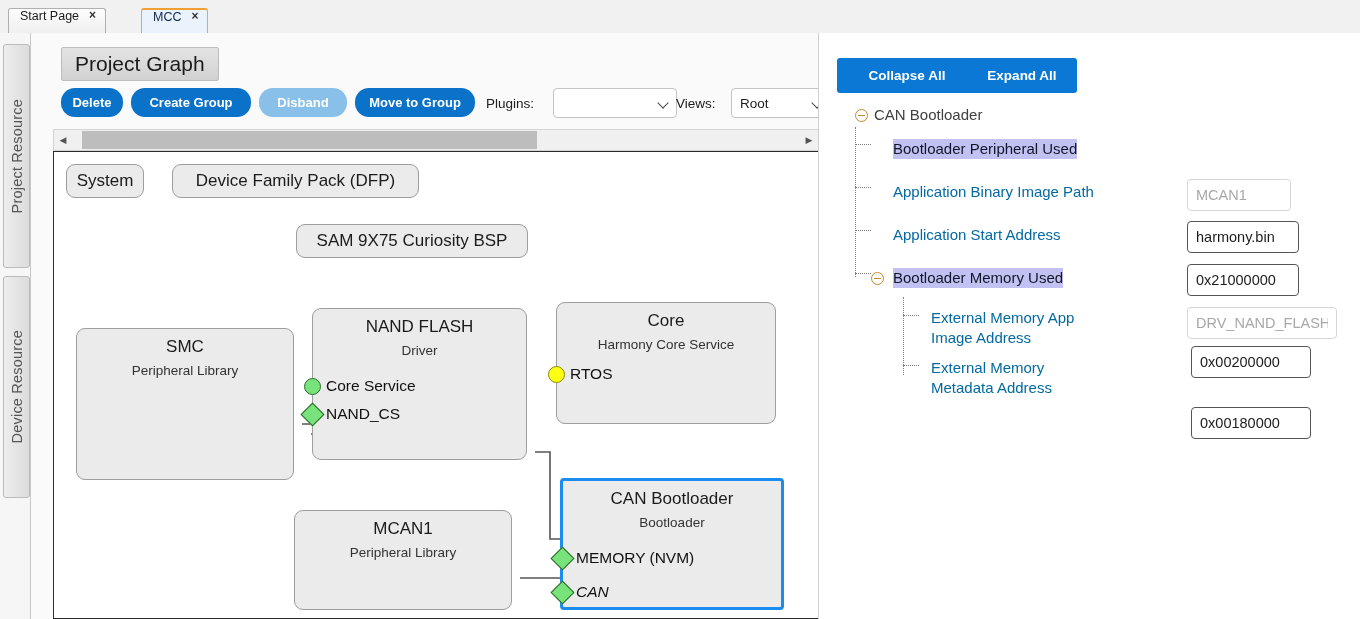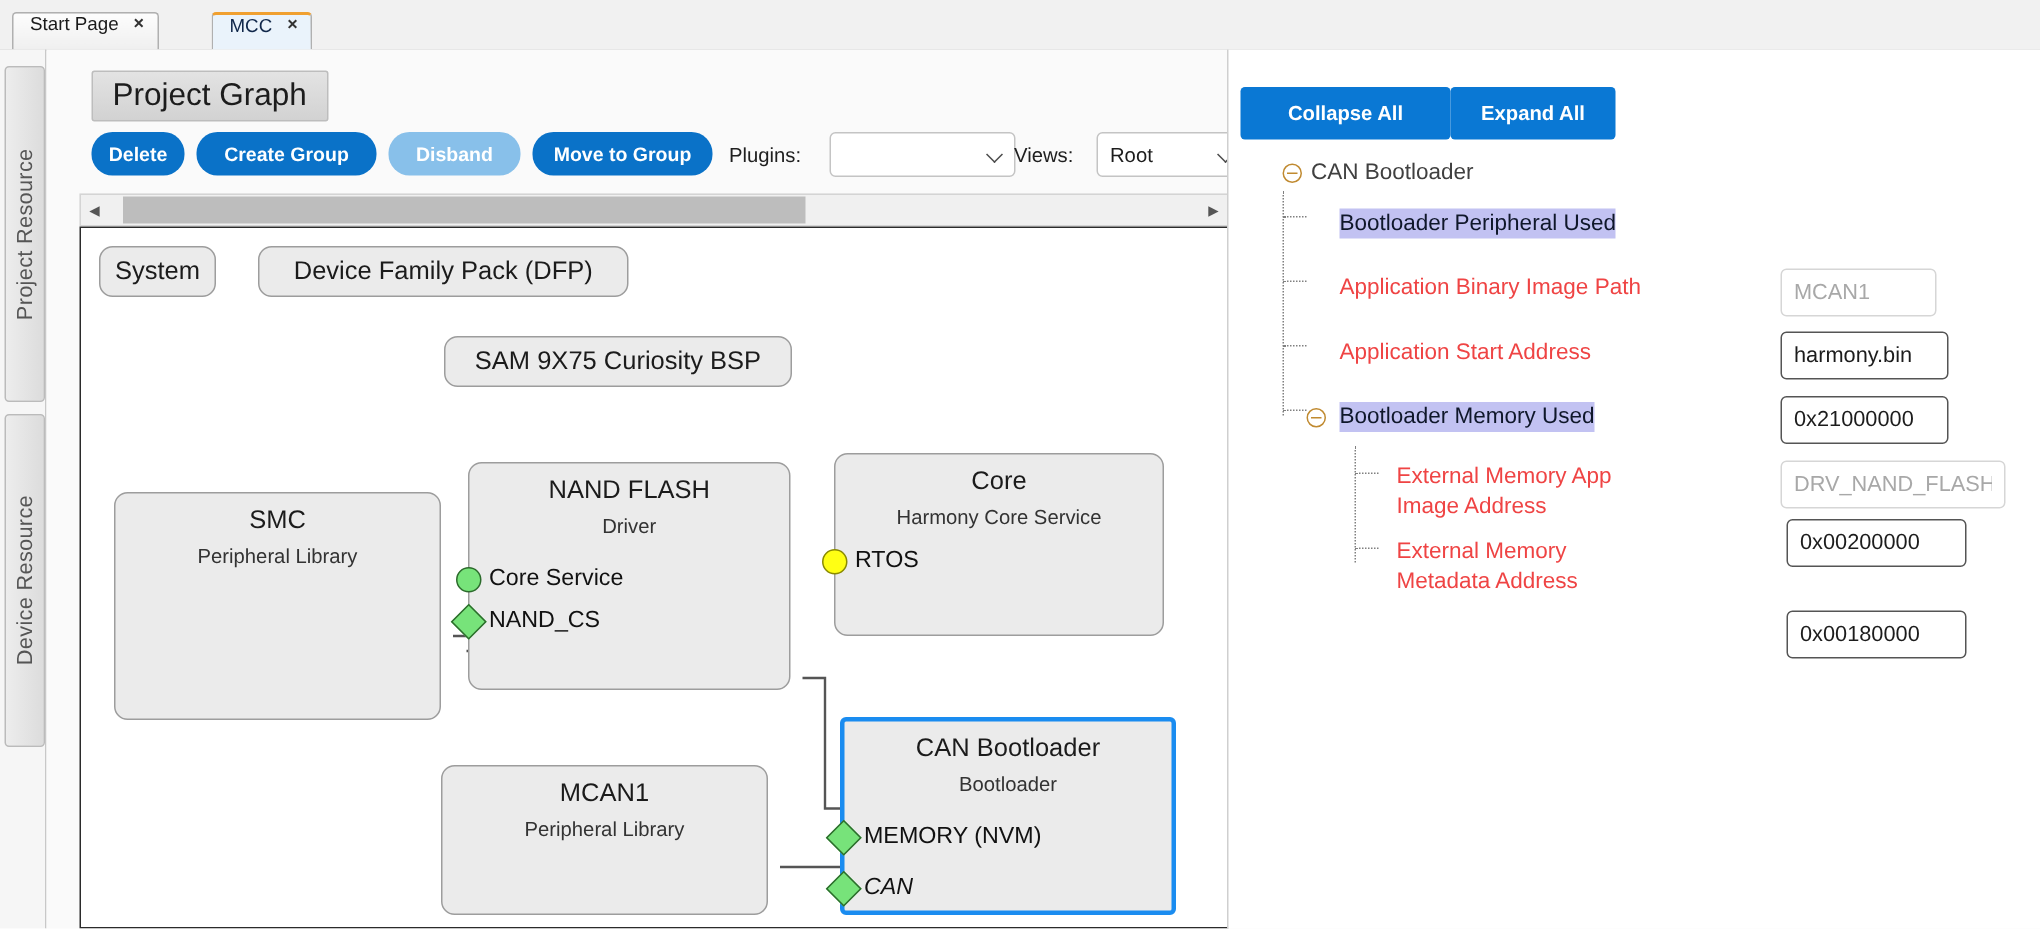--- a/index.html
+++ b/index.html
@@ -108,29 +108,29 @@
   .cir.green{background:#77e37a;}
   .cir.yellow{background:#ffff14;border-color:#8a8a00;}
 
   
   .right{position:absolute;left:818px;top:33px;width:542px;height:586px;background:#fff;
          border-left:1px solid #cfcfcf;}
   .rbtn{position:absolute;top:25px;height:35px;box-sizing:border-box;
         background:#0a78d4;color:#fff;border:none;border-radius:3px;
         font-family:"Liberation Sans",sans-serif;font-weight:bold;font-size:13.5px;
         display:flex;align-items:center;justify-content:center;cursor:pointer;}
-  #btn-collapse-all{left:8px;width:140px;text-align:right;}
+  #btn-collapse-all{left:18px;width:140px;text-align:right;}
   #btn-expand-all{left:148px;width:110px;}
 
   .tree{position:absolute;left:0;top:70px;width:542px;height:516px;}
   .trow{position:absolute;left:0;width:542px;}
   .twist{position:absolute;width:13px;height:13px;border:1.3px solid #c08a30;border-radius:50%;
          box-sizing:border-box;display:flex;align-items:center;justify-content:center;cursor:pointer;}
   .twist:after{content:"";width:7px;height:0;border-top:1.3px solid #c08a30;}
-  .tlabeltxt{position:absolute;font-size:15px;color:#ef4444;line-height:20px;}
+  .tlabeltxt{position:absolute;font-size:15px;color:#0369a1;line-height:20px;}
   .tlabeltxt.hl{background:#c2c2f2;color:#0f172a;}
   .tlabeltxt.root{color:#404040;}
   .tinput{position:absolute;box-sizing:border-box;height:32px;background:#fff;
           border:1.5px solid #555;border-radius:4px;
           display:flex;align-items:center;padding:0 8px;
           font-size:14.5px;color:#1c1c1c;}
   .tinput.disabled{border:1px solid #d6d6d6;color:#a8a8a8;}
   .guide{position:absolute;border-left:1px dotted #808080;}
   .guideh{position:absolute;border-top:1px dotted #808080;}
 </style>

